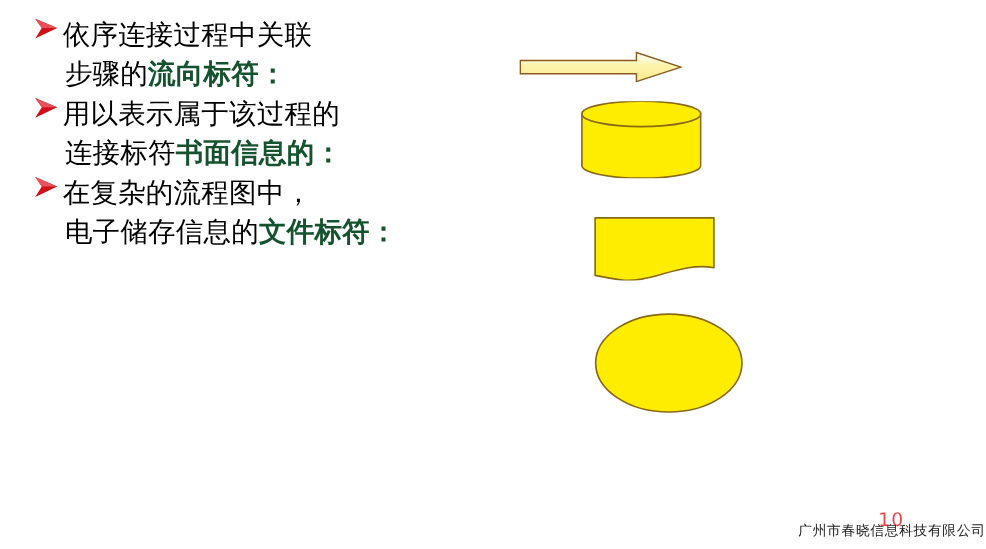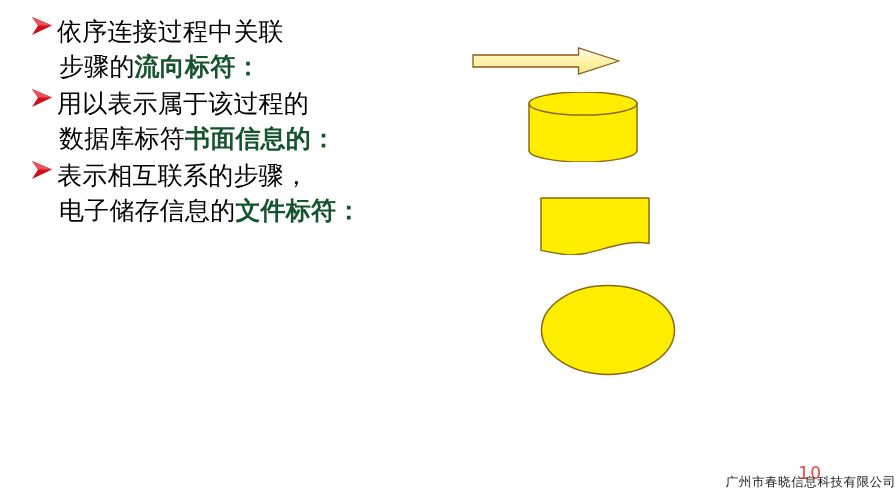--- a/index.html
+++ b/index.html
@@ -106,32 +106,32 @@
       </div>
       <div class="bullet-block">
         <span class="bullet-marker">
           <svg width="24" height="22" viewBox="0 0 24 22" aria-hidden="true">
             <path d="M2 2 L22 10.5 L2 20 L8 10.5 Z" fill="#d10f19"></path>
             <path d="M2 2 L22 10.5 L8 10.5 Z" fill="#e8505a"></path>
           </svg>
         </span>
         <div class="bullet-lines">
           <div class="bullet-line"><span>用以表示属于该过程的</span></div>
-          <div class="bullet-line indent"><span>数据库标符</span><span class="hl">书面信息的</span><span class="hl">：</span></div>
+          <div class="bullet-line indent"><span>连接标符</span><span class="hl">书面信息的</span><span class="hl">：</span></div>
         </div>
       </div>
       <div class="bullet-block">
         <span class="bullet-marker">
           <svg width="24" height="22" viewBox="0 0 24 22" aria-hidden="true">
             <path d="M2 2 L22 10.5 L2 20 L8 10.5 Z" fill="#d10f19"></path>
             <path d="M2 2 L22 10.5 L8 10.5 Z" fill="#e8505a"></path>
           </svg>
         </span>
         <div class="bullet-lines">
-          <div class="bullet-line"><span>表示相互联系的步骤，</span></div>
+          <div class="bullet-line"><span>在复杂的流程图中，</span></div>
           <div class="bullet-line indent"><span>电子储存信息的</span><span class="hl">文件标符</span><span class="hl">：</span></div>
         </div>
       </div>
     </div>
 
   <div id="shape-layer">
       <div class="shape" style="left: 472px; top: 46px; width: 148px; height: 30px;"><svg width="148" height="30" viewBox="0 0 148 30">
           <defs>
             <linearGradient id="arrGrad" x1="0" y1="0" x2="0" y2="1">
               <stop offset="0%" stop-color="#ffffff"></stop>

